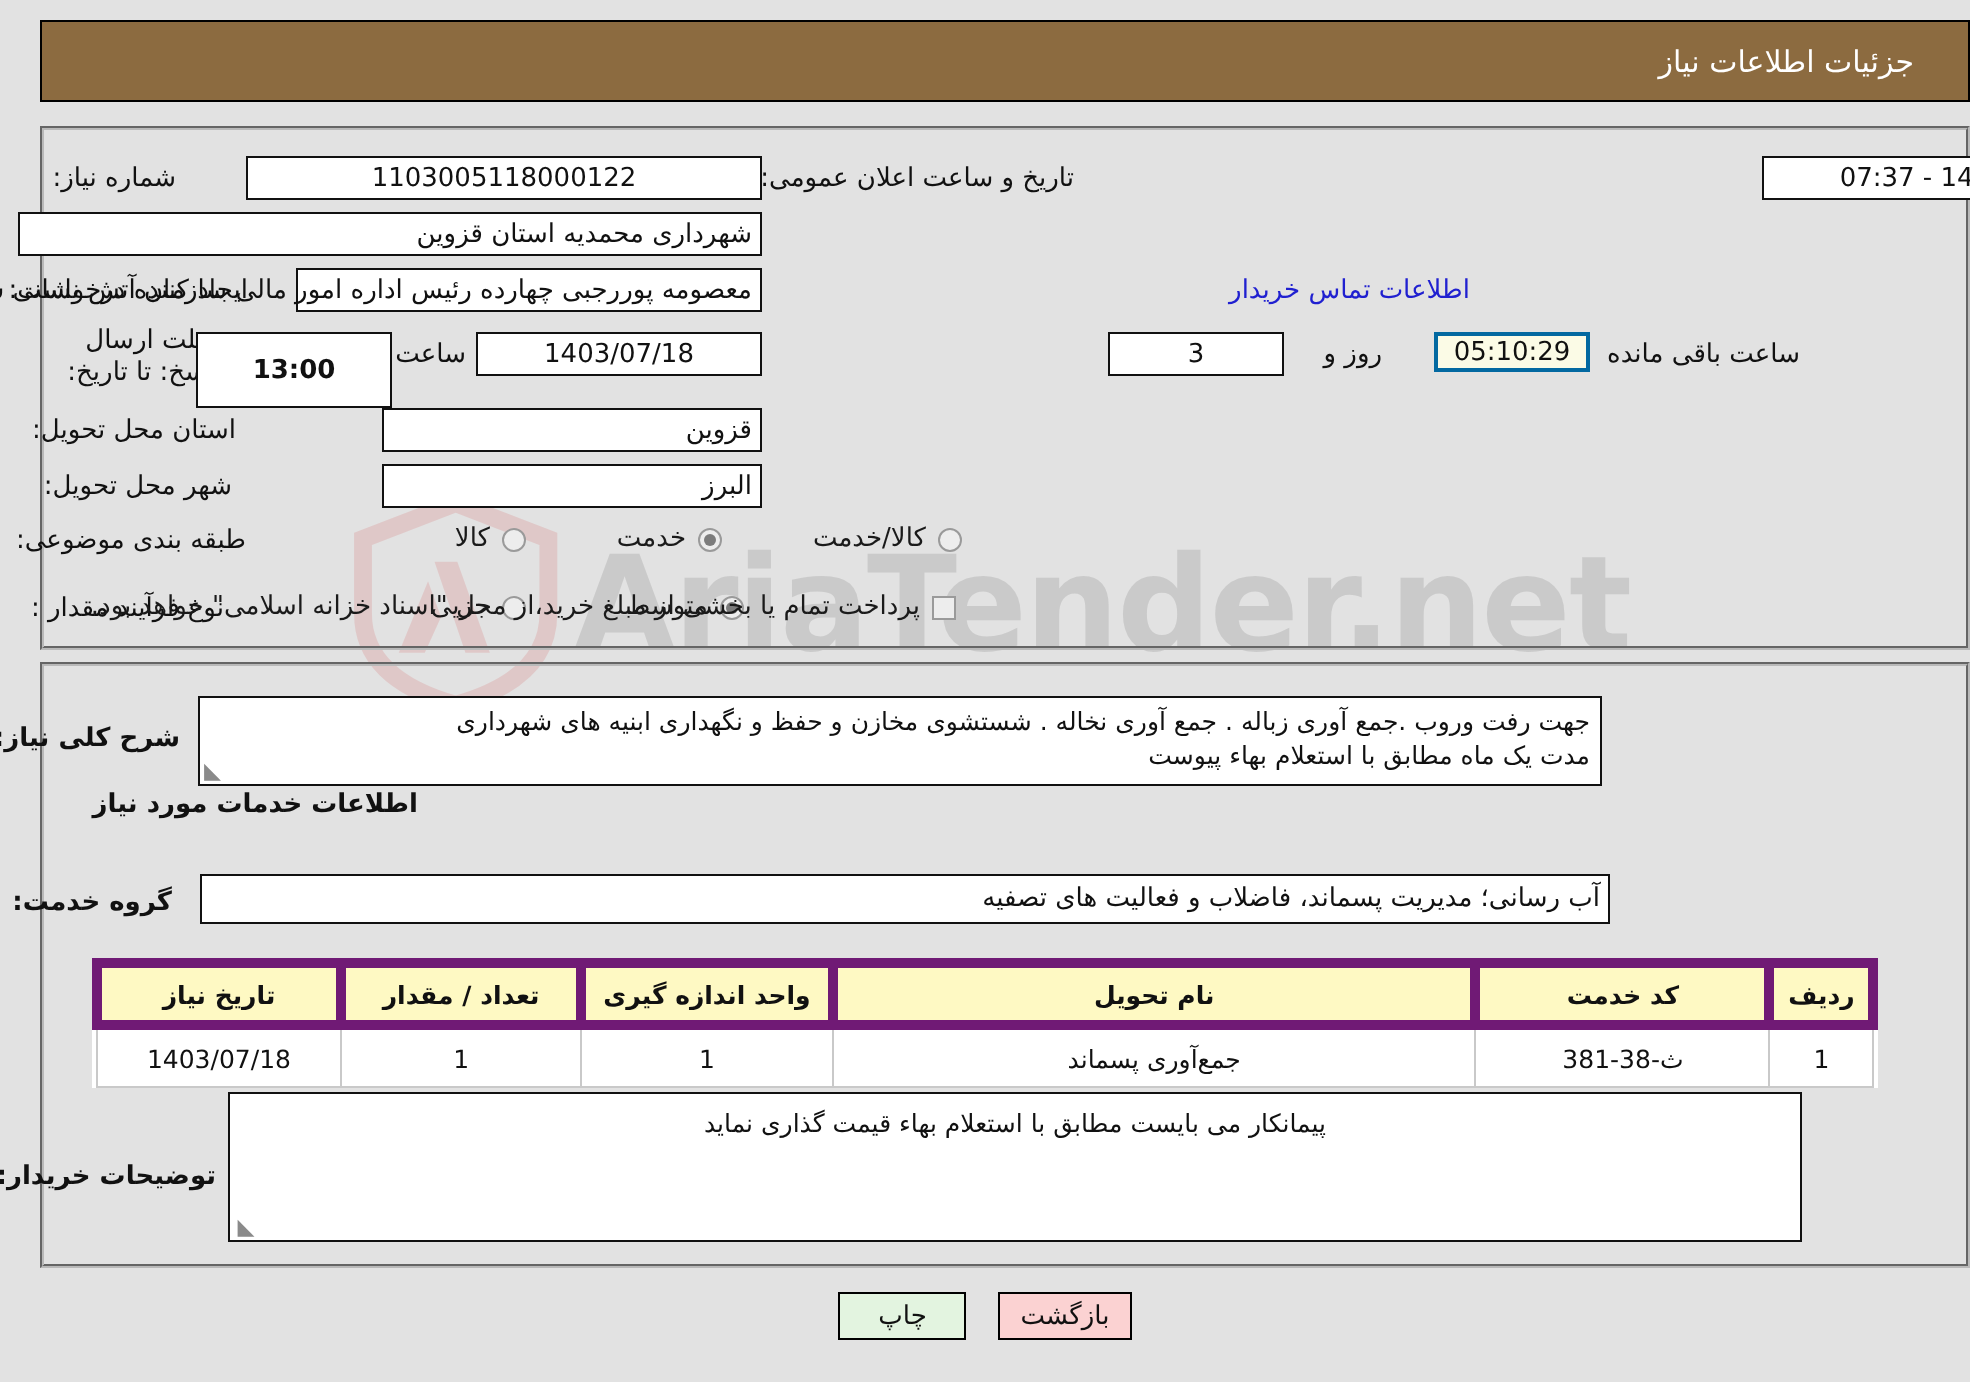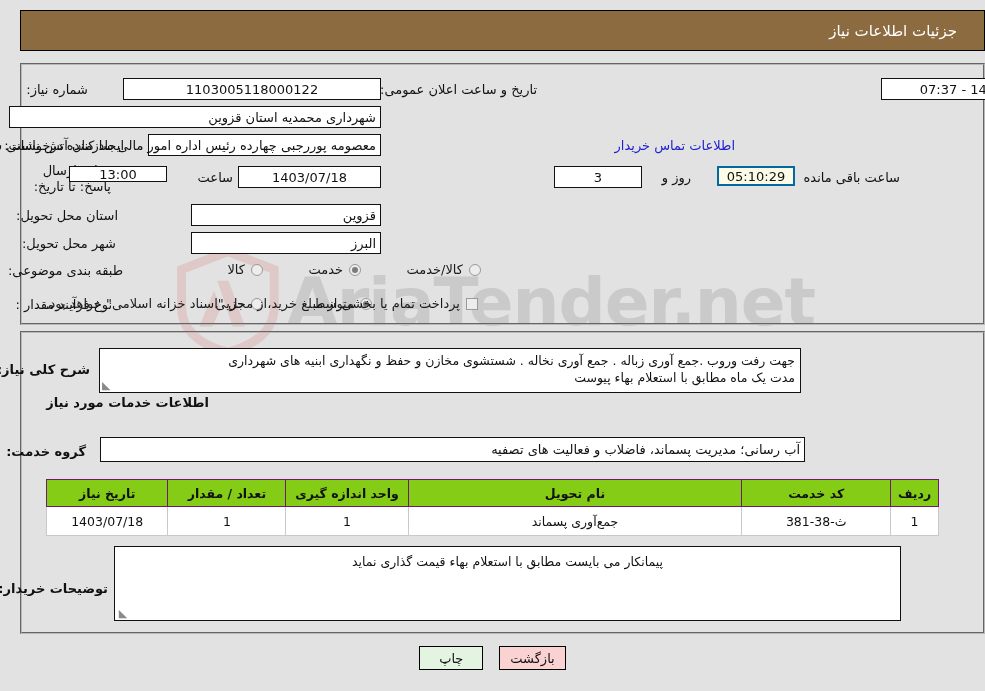--- a/index.html
+++ b/index.html
@@ -109,21 +109,21 @@
     transform:scaleX(-1);
   }
 
   
   #tbl{
     position:absolute;left:46px;top:479px;width:893px;z-index:8;
     border-collapse:collapse;
     background:#fff;
   }
   #tbl th{
-    background:#84cc16;border:1px solid #701a75;
+    background:#fef9c3;border:5px solid #701a75;
     font-size:12.5px;font-weight:bold;color:#111;
     height:26px;text-align:center;padding:0 4px;white-space:nowrap;
   }
   #tbl td{
     background:#fff;border:1px solid #c9c9c9;
     font-size:12.5px;color:#111;height:28px;text-align:center;
     padding:0 4px;white-space:nowrap;
   }
 
   
@@ -181,21 +181,21 @@
 <div class="inp rgt overflow-txt" style="right:604px;top:134px;width:233px;height:22px;">
   <span>معصومه پوررجبی چهارده رئیس اداره امور مالی سازمان آتش نشانی شهرداری م</span>
 </div>
 <div class="abs lnk" style="right:250px;top:138px;z-index:9;">اطلاعات تماس خریدار</div>
 
 <div class="abs lbl" style="right:874px;top:163px;width:90px;line-height:16px;white-space:normal;text-align:right;">مهلت ارسال پاسخ: تا تاریخ:</div>
 <div class="inp ctr" style="right:604px;top:166px;width:143px;height:22px;">
   <span>1403/07/18</span>
 </div>
 <div class="abs lbl" style="right:752px;top:170px;">ساعت</div>
-<div class="inp ctr" style="right:818px;top:166px;width:98px;height:16px;">
+<div class="inp ctr" style="right:789px;top:166px;width:98px;height:38px;font-weight:bold;">
   <span>13:00</span>
 </div>
 <div class="inp ctr" style="right:343px;top:166px;width:88px;height:22px;">
   <span>3</span>
 </div>
 <div class="abs lbl" style="right:294px;top:170px;">روز و</div>
 <div class="inp timer" style="right:190px;top:166px;width:78px;height:20px;border:2px solid #0369a1;">
   <span>05:10:29</span>
 </div>
 <div class="abs lbl" style="right:85px;top:170px;">ساعت باقی مانده</div>

